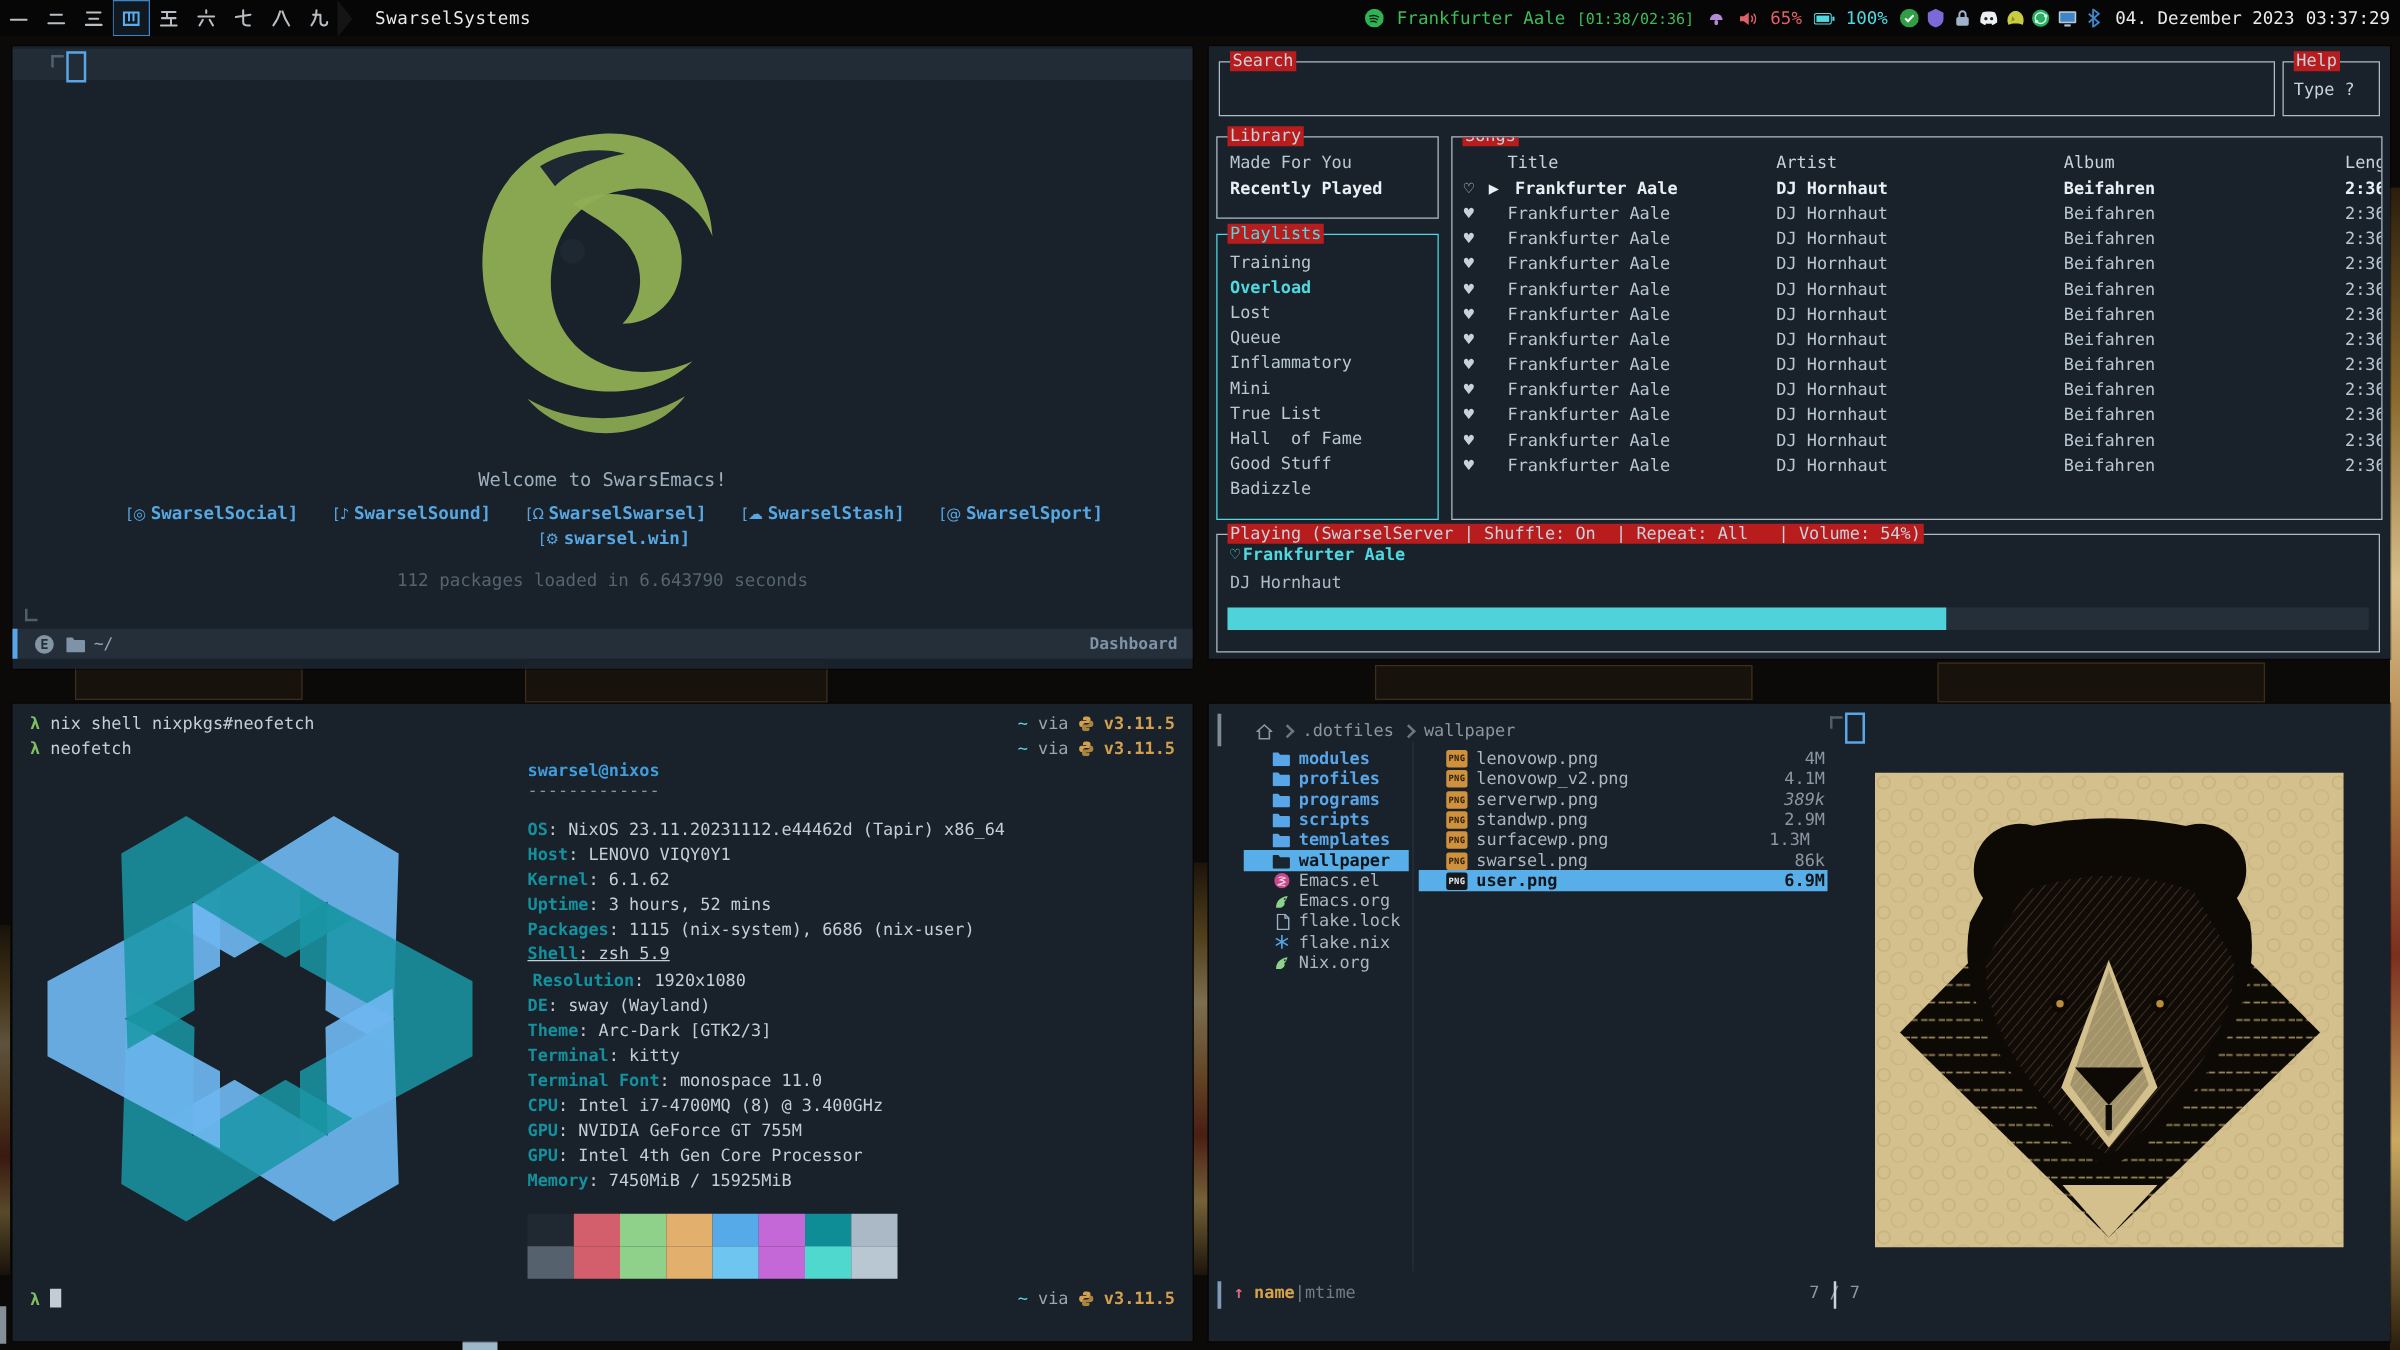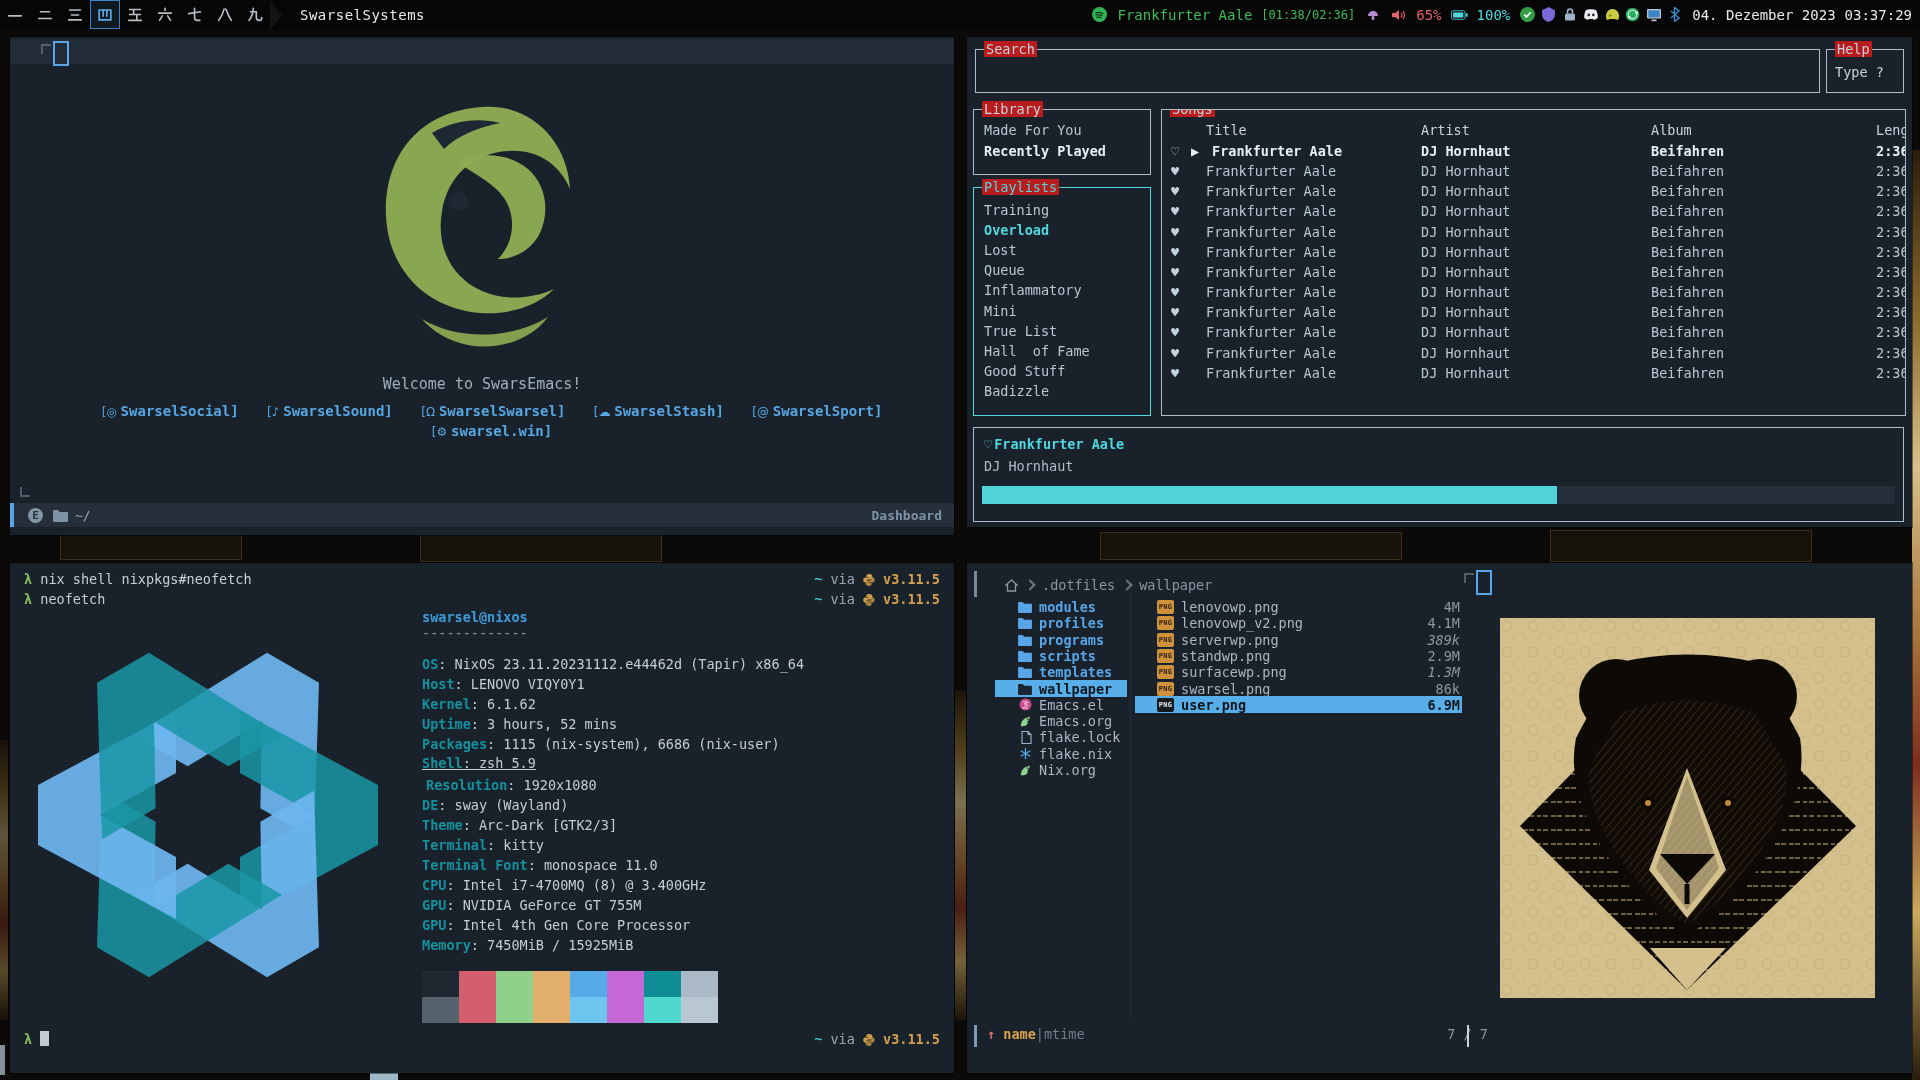--- a/index.html
+++ b/index.html
@@ -258,20 +258,21 @@
       <path d="M120 14 C58 18 22 62 24 122 C26 178 66 216 118 220 C150 222 176 212 192 196 C170 206 142 208 120 198 C88 184 74 152 80 118 C86 82 112 60 146 58 C176 56 198 72 208 96 C206 50 170 10 120 14 Z" fill="#8fae53" opacity=".95"></path>
       <path d="M96 70 C116 58 148 60 166 76 C184 92 188 118 178 140 C170 156 154 166 136 166 C150 152 154 130 146 112 C138 94 118 84 96 70 Z" fill="#8fae53" opacity=".95"></path>
       <path d="M60 226 C96 248 150 246 186 224 C170 246 138 258 106 252 C86 248 70 238 60 226 Z" fill="#8fae53" opacity=".9"></path>
       <circle cx="96" cy="108" r="10" fill="#1d2833"></circle>
       <path d="M70 40 C90 28 116 24 138 30 C118 34 96 42 82 56 Z" fill="#1d2833"></path>
     </g>
   </svg>
   <div id="emacs-welcome">Welcome to SwarsEmacs!</div>
   <div id="dash-links1" class="dash-links"><span class="lnk"><span class="ic">[◎ </span><span>SwarselSocial]</span></span> <span class="lnk"><span class="ic">[♪ </span><span>SwarselSound]</span></span> <span class="lnk"><span class="ic">[Ω </span><span>SwarselSwarsel]</span></span> <span class="lnk"><span class="ic">[☁ </span><span>SwarselStash]</span></span> <span class="lnk"><span class="ic">[@ </span><span>SwarselSport]</span></span></div>
   <div id="dash-links2" class="dash-links"><span class="lnk"><span class="ic">[⚙ </span><span>swarsel.win]</span></span></div>
+  <div id="emacs-loadinfo">112 packages loaded in 6.643790 seconds</div>
   <div class="corner-mark bl" style="left:10px;top:450px;"></div>
   <div id="emacs-modeline">
     <div class="accent"></div>
     <span class="circle-e">E</span>
     <svg width="15" height="13" viewBox="0 0 15 13" style="margin-right:7px;">
         <path d="M0 2a1 1 0 0 1 1-1h4l1.5 2H14a1 1 0 0 1 1 1v8a1 1 0 0 1-1 1H1a1 1 0 0 1-1-1z" fill="#7e93a6"></path>
       </svg>
     <span>~/</span>
     <span class="buffername">Dashboard</span>
   </div>
@@ -389,20 +390,21 @@
       </div>
       <div class="songrow" style="top: 254.65px;">
         <span class="hrt">♥</span>
         <span style="left: 44px;">Frankfurter Aale</span>
         <span style="left: 259px;">DJ Hornhaut</span>
         <span style="left: 489px;">Beifahren</span>
         <span style="left: 714px;">2:36</span>
       </div>
     </div>
   <div class="tbox" id="playingbox" style="left:6px;top:390px;width:929px;height:93px;">
+    <span class="tlabel">Playing (SwarselServer | Shuffle: On  | Repeat: All   | Volume: 54%)</span>
     <span class="songname"><span class="hrt">♡</span><span>Frankfurter Aale</span></span>
     <span class="artistname">DJ Hornhaut</span>
     <div id="progress-track">
         <div id="progress-fill" style="width: 63%;"></div>
       </div>
   </div>
 </div>
 
 <div id="terminal" class="window">
   <div class="tline" style="left:14px;top:8px;"><span class="lam">λ</span> <span>nix shell nixpkgs#neofetch</span></div>
@@ -532,21 +534,21 @@
       <div class="fitem" style="left: 33px; top: 199px;"><span class="fico"><svg width="13" height="13" viewBox="0 0 14 14">
             <path d="M2 12C2 7 5 3 12 2c-1 2-1 4-3 5 1.5 2-1 5-4 5z" fill="#8fd08a"></path>
             <circle cx="9.5" cy="4.5" r=".9" fill="#2a4a28"></circle>
           </svg></span><span>Nix.org</span></div>
     </div>
   <div id="yazi-mid">
       <div class="fitem" style="left: 175px; top: 36px; width: 318px;"><span class="fico"><span class="badge">PNG</span></span><span>lenovowp.png</span><span class="fsize" style="left: auto; width: auto; position: absolute; right: 0px;">4M</span></div>
       <div class="fitem" style="left: 175px; top: 52.3px; width: 318px;"><span class="fico"><span class="badge">PNG</span></span><span>lenovowp_v2.png</span><span class="fsize" style="left: auto; width: auto; position: absolute; right: 0px;">4.1M</span></div>
       <div class="fitem" style="left: 175px; top: 68.6px; width: 318px;"><span class="fico"><span class="badge">PNG</span></span><span>serverwp.png</span><span class="fsize" style="left: auto; width: auto; position: absolute; right: 0px; font-style: italic;">389k</span></div>
       <div class="fitem" style="left: 175px; top: 84.9px; width: 318px;"><span class="fico"><span class="badge">PNG</span></span><span>standwp.png</span><span class="fsize" style="left: auto; width: auto; position: absolute; right: 0px;">2.9M</span></div>
-      <div class="fitem" style="left: 175px; top: 101.2px; width: 318px;"><span class="fico"><span class="badge">PNG</span></span><span>surfacewp.png</span><span class="fsize" style="left: auto; width: auto; position: absolute; right: 0px; font-style: italic;">1.3M</span></div>
+      <div class="fitem" style="left: 175px; top: 101.2px; width: 318px;"><span class="fico"><span class="badge">PNG</span></span><span>surfacewp.png</span><span class="fsize" style="left: auto; width: auto; position: absolute; right: 12px;">1.3M</span></div>
       <div class="fitem" style="left: 175px; top: 117.5px; width: 318px;"><span class="fico"><span class="badge">PNG</span></span><span>swarsel.png</span><span class="fsize" style="left: auto; width: auto; position: absolute; right: 0px;">86k</span></div>
       <div class="selbar" style="left: 168px; top: 132.8px; width: 327px;"></div>
       <div class="fitem sel" style="left: 175px; top: 133.8px; width: 318px;"><span class="fico"><span class="badge dark">PNG</span></span><span>user.png</span><span class="fsize" style="left: auto; width: auto; position: absolute; color: rgb(16, 21, 26); right: 0px;">6.9M</span></div>
     </div>
 
   <svg width="375" height="380" viewBox="0 0 375 380" style="position:absolute;left:533px;top:55px;">
     <defs>
       <pattern id="hatch" width="6" height="6" patternUnits="userSpaceOnUse" patternTransform="rotate(40)">
         <rect width="6" height="6" fill="#120d07"></rect>
           <line x1="0" y1="0" x2="0" y2="6" stroke="#8f7c4e" stroke-width="1"></line>

